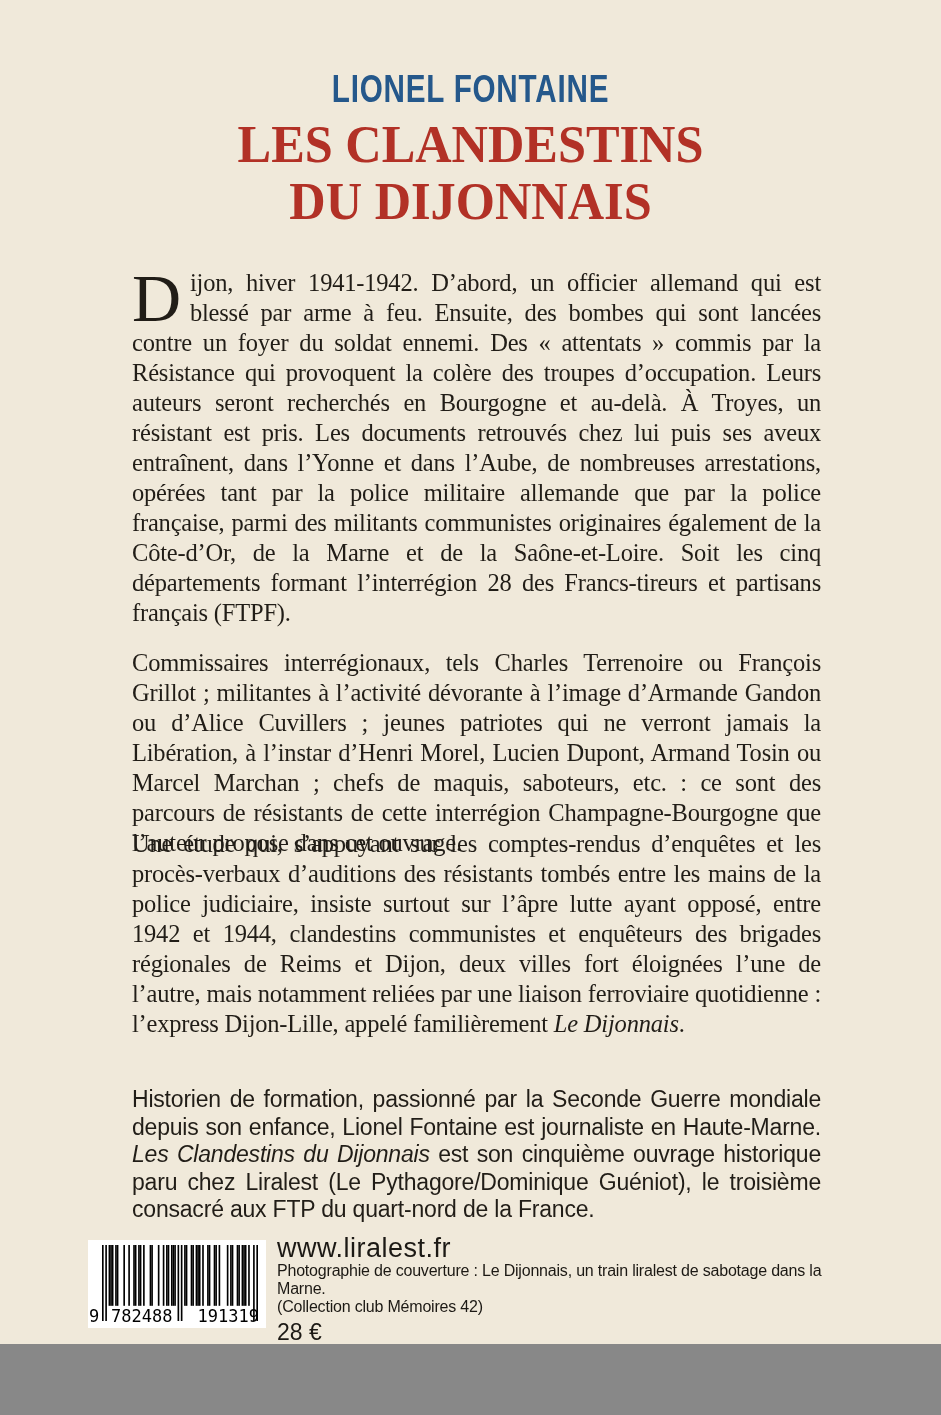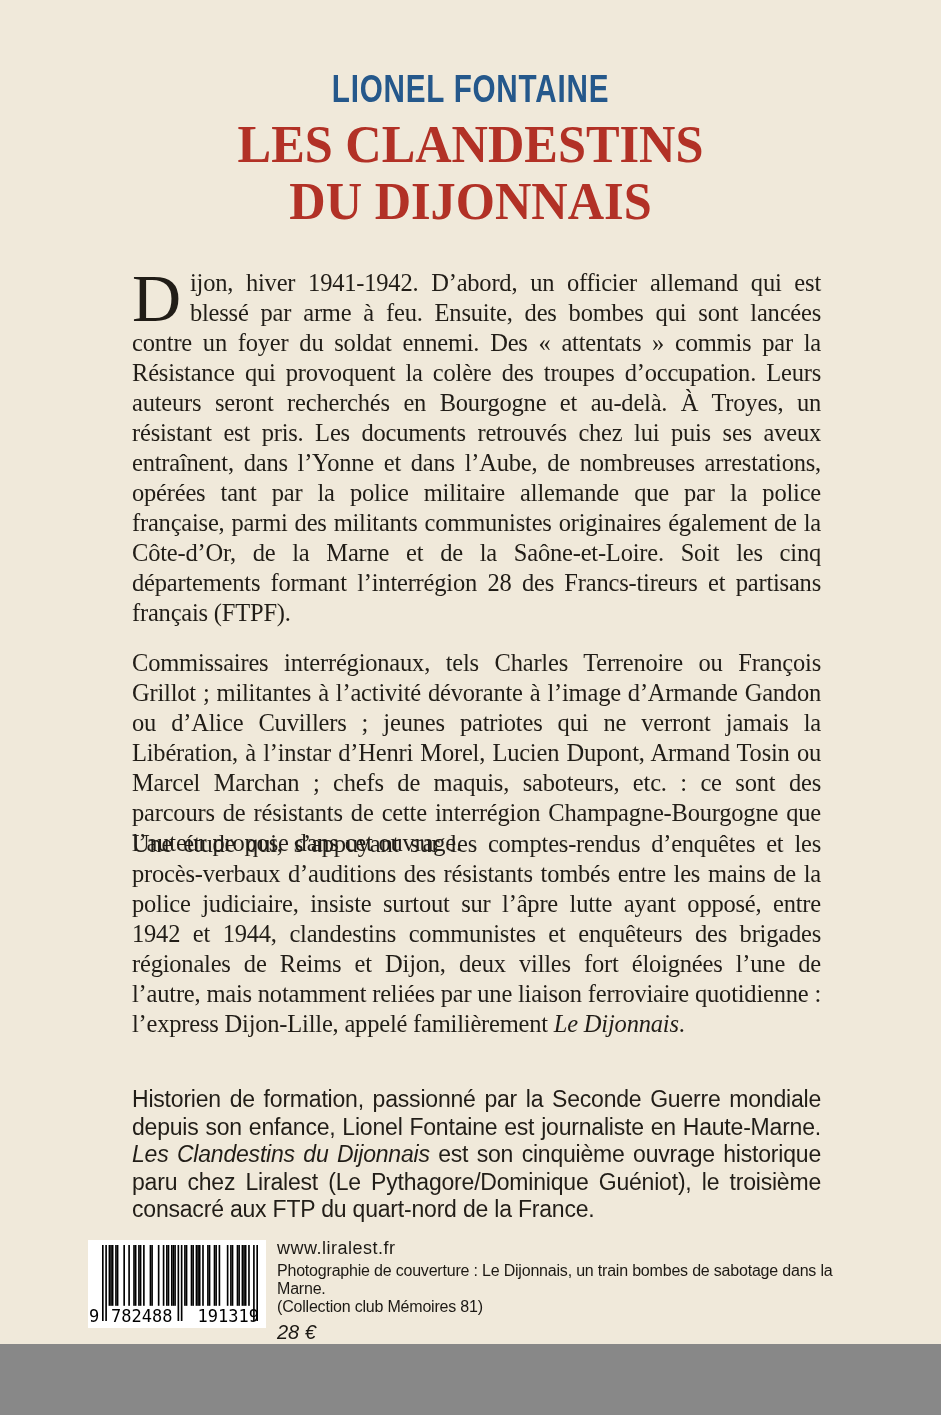--- a/index.html
+++ b/index.html
@@ -104,34 +104,33 @@
   .bd-g2 { position: absolute; left: 107px; width: 64px; text-align: right; }
 
   .pub-info {
     position: absolute;
     left: 277px; top: 1234px;
     width: 560px;
     font-family: "Liberation Sans", sans-serif;
     color: #1c1914;
   }
   .website {
-    font-size: 18px;
+    font-size: 27px;
     line-height: 28px;
     letter-spacing: 0.5px;
   }
   .credit {
     font-size: 16px;
     line-height: 17.8px;
     letter-spacing: -0.2px;
   }
   .price {
-    font-size: 20px;
+    font-size: 23px;
     line-height: 30px;
     margin-top: 2px;
-    font-style: italic;
   }
 </style>
 </head>
 <body>
 
 <div class="cover" style="--bg: #f0e9da; --author: #25588b; --title: #b23126; --ink: #211d17;">
 
   <div class="author">LIONEL FONTAINE</div>
 
   <div class="title">
@@ -207,18 +206,18 @@
       </svg>
     <div class="barcode-digits">
       <span class="bd-prefix">9</span>
       <span class="bd-g1">782488</span>
       <span class="bd-g2">191319</span>
     </div>
   </div>
 
   <div class="pub-info">
     <div class="website">www.liralest.fr</div>
-    <div class="credit">Photographie de couverture : Le Dijonnais, un train bombes de sabotage dans la Marne.</div>
-    <div class="credit">(Collection club Mémoires 81)</div>
+    <div class="credit">Photographie de couverture : Le Dijonnais, un train liralest de sabotage dans la Marne.</div>
+    <div class="credit">(Collection club Mémoires 42)</div>
     <div class="price">28 €</div>
   </div>
 
 </div>
 
 </body></html>

